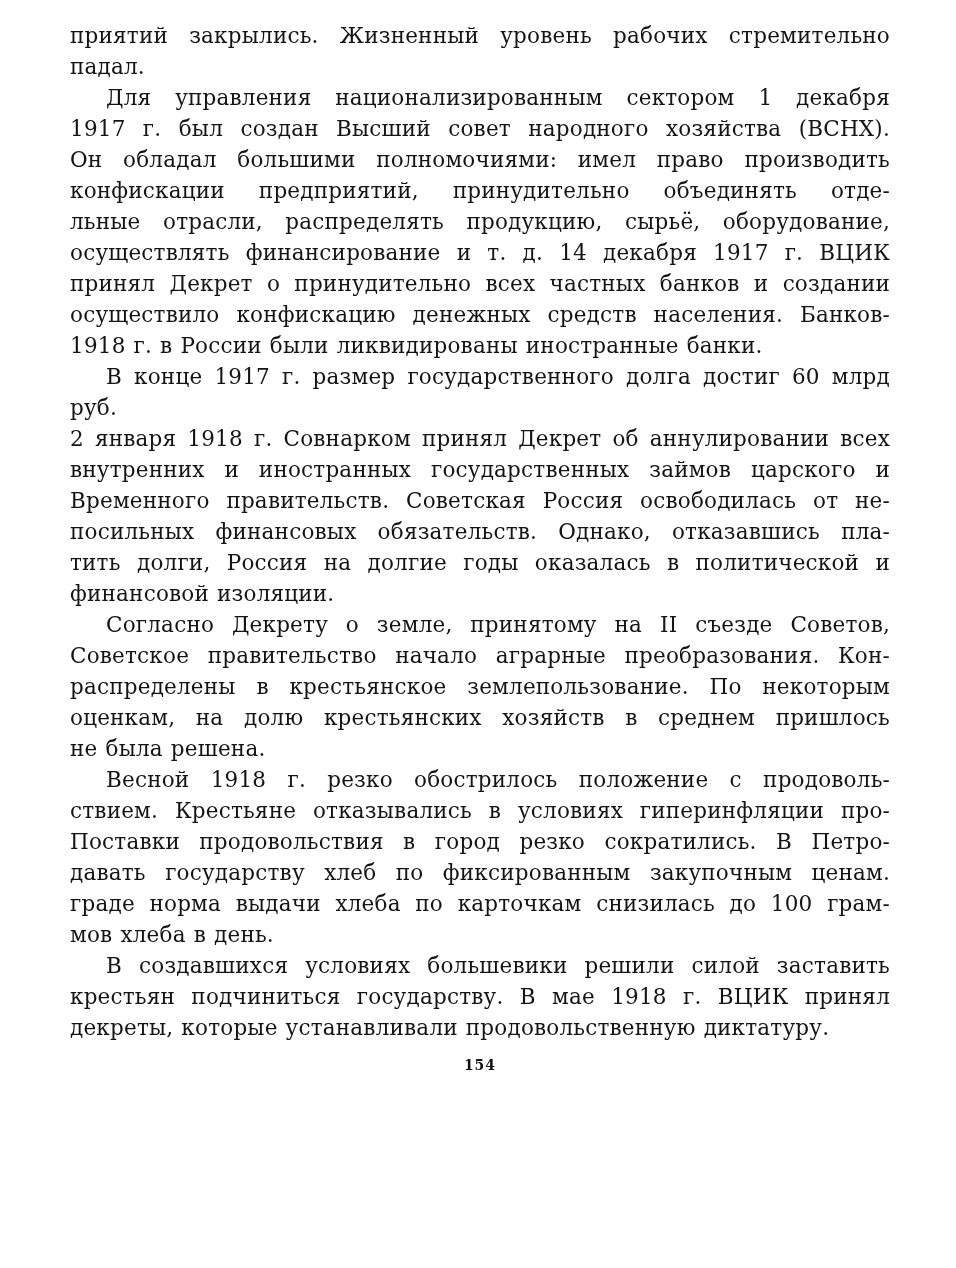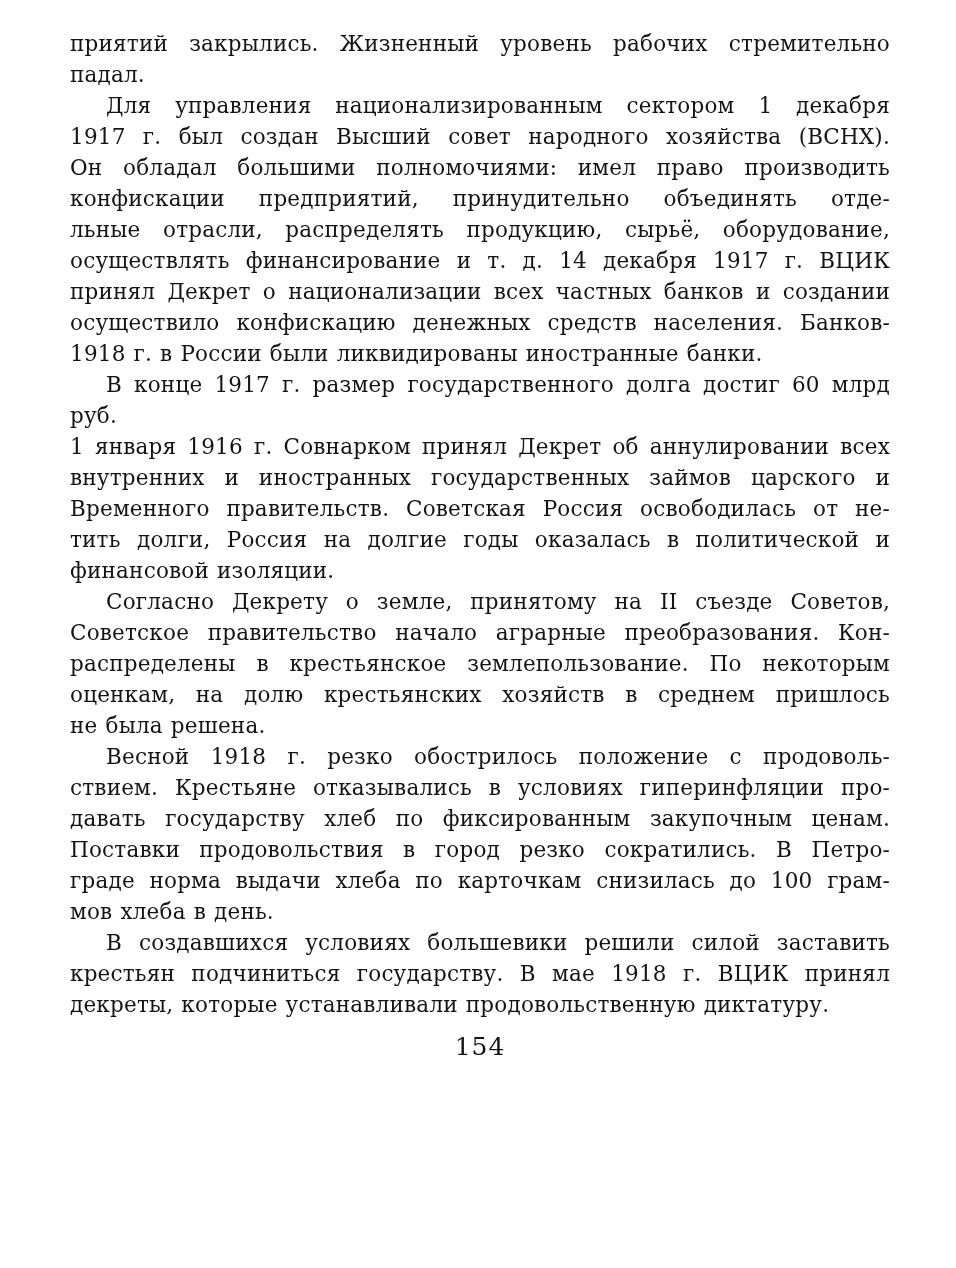--- a/index.html
+++ b/index.html
@@ -9,21 +9,21 @@
       width: 956px;
       height: 1268px;
       overflow: hidden;
       font-family: "DejaVu Serif", serif;
       color: #141414;
     }
     .book-page {
       box-sizing: border-box;
       width: 956px;
       height: 1268px;
-      padding: 28px 66px 0 70px;
+      padding: 20px 66px 0 70px;
       display: flex;
       flex-direction: column;
     }
     .text-block {
       flex: 0 0 auto;
     }
     .paragraph {
       margin: 0;
       padding: 0;
     }
@@ -41,64 +41,66 @@
       text-align-last: left;
     }
     .line.indent {
       text-indent: 36px;
     }
     .page-footer {
       margin-top: 12px;
       text-align: center;
     }
     .page-number {
-      font-size: 25px;
+      font-size: 14px;
       letter-spacing: 1px;
+      font-weight: bold;
     }
   </style>
 </head>
 <body>
 
 <div class="book-page">
   <div class="text-block">
       <div class="paragraph">
         <div class="line">приятий закрылись. Жизненный уровень рабочих стремительно</div>
         <div class="line last">падал.</div>
       </div>
       <div class="paragraph">
         <div class="line indent">Для управления национализированным сектором 1 декабря</div>
         <div class="line">1917 г. был создан Высший совет народного хозяйства (ВСНХ).</div>
         <div class="line">Он обладал большими полномочиями: имел право производить</div>
         <div class="line">конфискации предприятий, принудительно объединять отде-</div>
         <div class="line">льные отрасли, распределять продукцию, сырьё, оборудование,</div>
         <div class="line">осуществлять финансирование и т. д. 14 декабря 1917 г. ВЦИК</div>
-        <div class="line">принял Декрет о национализации всех частных банков и создании</div>
+        <div class="line">принял Декрет о принудительно всех частных банков и создании</div>
         <div class="line">осуществило конфискацию денежных средств населения. Банков-</div>
         <div class="line last">1918 г. в России были ликвидированы иностранные банки.</div>
       </div>
       <div class="paragraph">
         <div class="line indent">В конце 1917 г. размер государственного долга достиг 60 млрд руб.</div>
-        <div class="line">1 января 1916 г. Совнарком принял Декрет об аннулировании всех</div>
+        <div class="line">2 января 1918 г. Совнарком принял Декрет об аннулировании всех</div>
         <div class="line">внутренних и иностранных государственных займов царского и</div>
         <div class="line">Временного правительств. Советская Россия освободилась от не-</div>
+        <div class="line">посильных финансовых обязательств. Однако, отказавшись пла-</div>
         <div class="line">тить долги, Россия на долгие годы оказалась в политической и</div>
         <div class="line last">финансовой изоляции.</div>
       </div>
       <div class="paragraph">
         <div class="line indent">Согласно Декрету о земле, принятому на II съезде Советов,</div>
         <div class="line">Советское правительство начало аграрные преобразования. Кон-</div>
         <div class="line">распределены в крестьянское землепользование. По некоторым</div>
         <div class="line">оценкам, на долю крестьянских хозяйств в среднем пришлось</div>
         <div class="line last">не была решена.</div>
       </div>
       <div class="paragraph">
         <div class="line indent">Весной 1918 г. резко обострилось положение с продоволь-</div>
         <div class="line">ствием. Крестьяне отказывались в условиях гиперинфляции про-</div>
+        <div class="line">Поставки продовольствия в город резко сократились. В Петро-</div>
         <div class="line">давать государству хлеб по фиксированным закупочным ценам.</div>
-        <div class="line">Поставки продовольствия в город резко сократились. В Петро-</div>
         <div class="line">граде норма выдачи хлеба по карточкам снизилась до 100 грам-</div>
         <div class="line last">мов хлеба в день.</div>
       </div>
       <div class="paragraph">
         <div class="line indent">В создавшихся условиях большевики решили силой заставить</div>
         <div class="line">крестьян подчиниться государству. В мае 1918 г. ВЦИК принял</div>
         <div class="line last">декреты, которые устанавливали продовольственную диктатуру.</div>
       </div>
     </div>
   <div class="page-footer">

